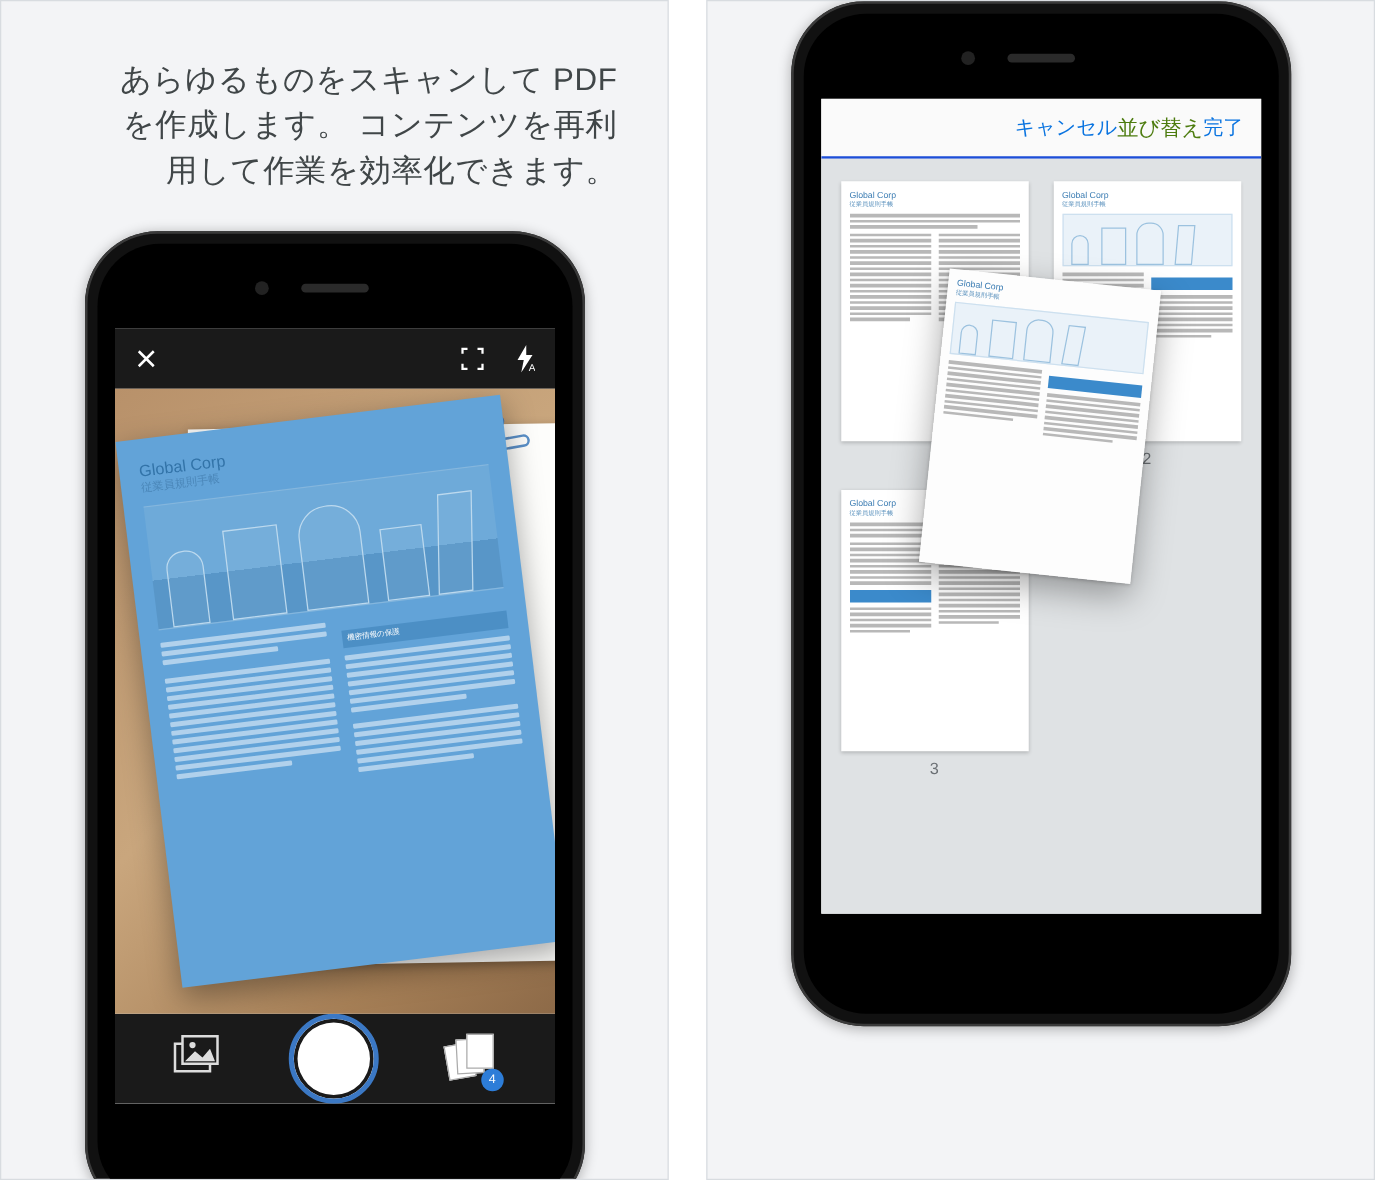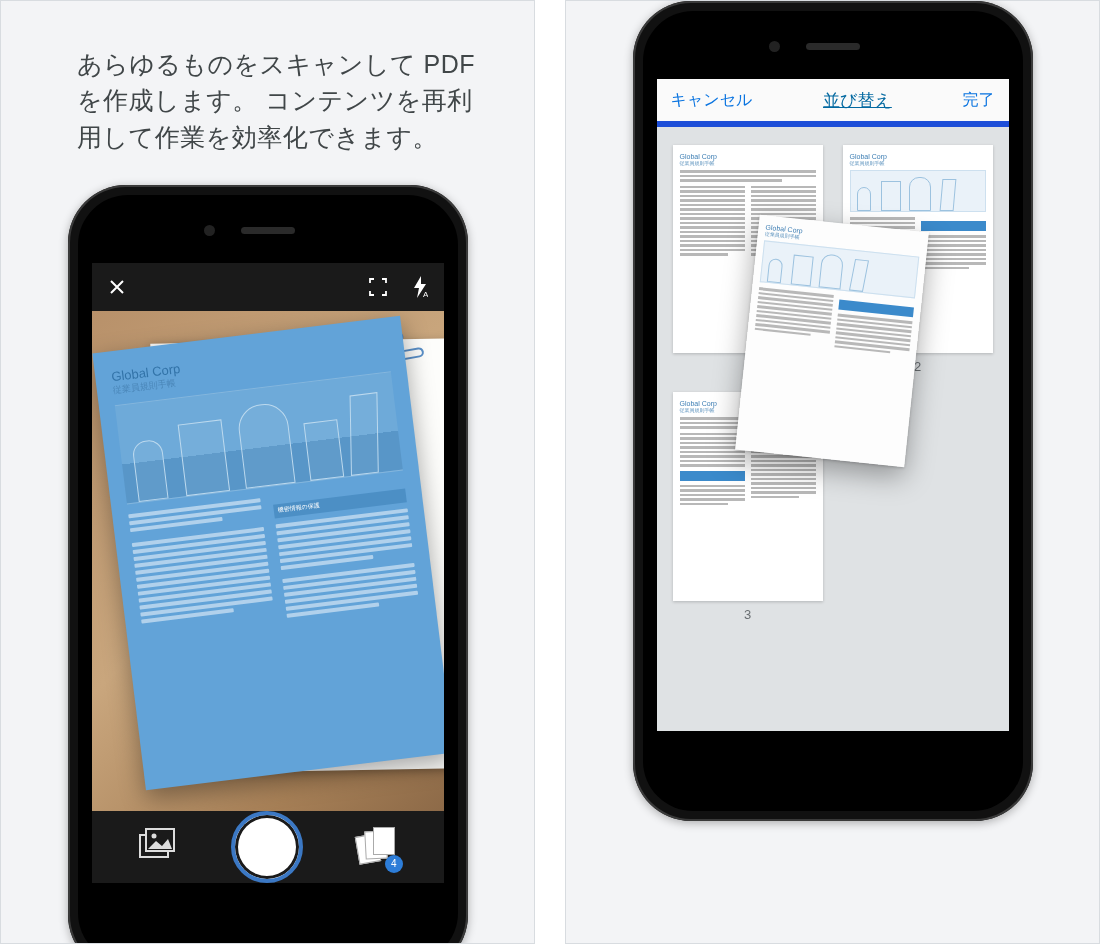--- a/index.html
+++ b/index.html
@@ -18,21 +18,21 @@
       border: 1px solid #d8dce0;
       display: flex;
       flex-direction: column;
       align-items: center;
       overflow: hidden;
     }
     .headline {
       font-size: 25px;
       font-weight: 300;
       color: #404648;
-      text-align: left;
+      text-align: right;
       padding: 45px 40px 30px;
       line-height: 1.45;
       letter-spacing: 0.5px;
       margin-left: 36px;
     }
     
     .phone {
       width: 400px;
       height: 820px;
       background: #111;
@@ -183,28 +183,28 @@
       border-radius: 50%;
       font-size: 10px;
       display: flex;
       align-items: center;
       justify-content: center;
     }
     
     .navbar {
       height: 48px;
       background: #fafafa;
-      border-bottom: 6px solid #1d4ed8;
+      border-bottom: 2px solid #1d4ed8;
       display: flex;
       align-items: center;
-      justify-content: space-between;
+      justify-content: flex-end;
       padding: 0 14px;
     }
     .nav-link { color: #0a74e0; font-size: 16px; }
-    .nav-title { font-size: 17px; color: #0369a1; font-weight: 400; text-decoration: underline; }
+    .nav-title { font-size: 17px; color: #4d7c0f; font-weight: 400; }
     .reorder-body {
       height: calc(100% - 48px);
       background: #dfe2e4;
       padding: 18px 16px;
       position: relative;
     }
     .page-grid {
       display: grid;
       grid-template-columns: 1fr 1fr;
       gap: 18px 20px;

